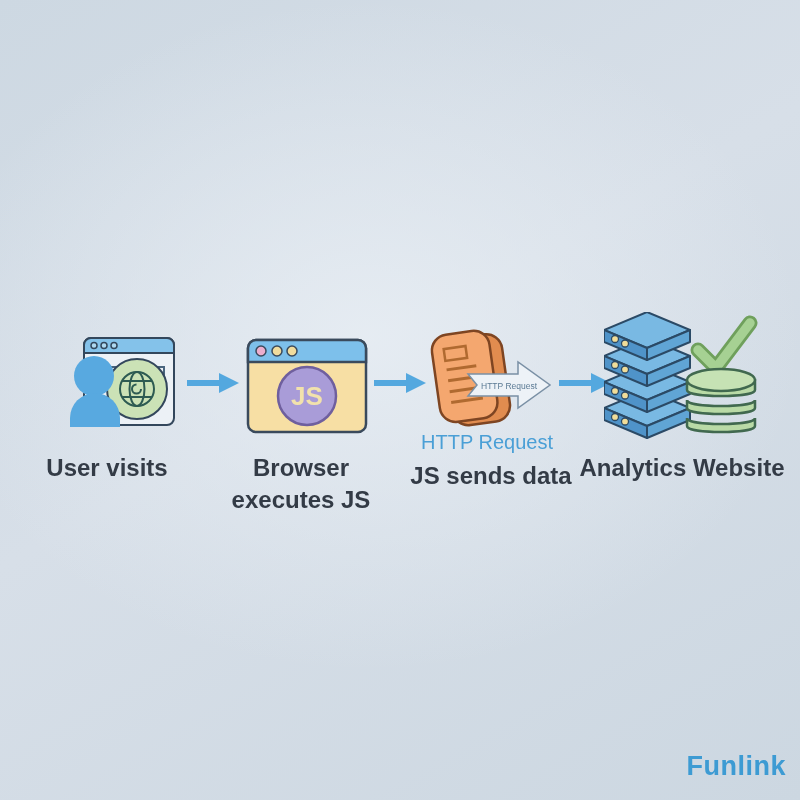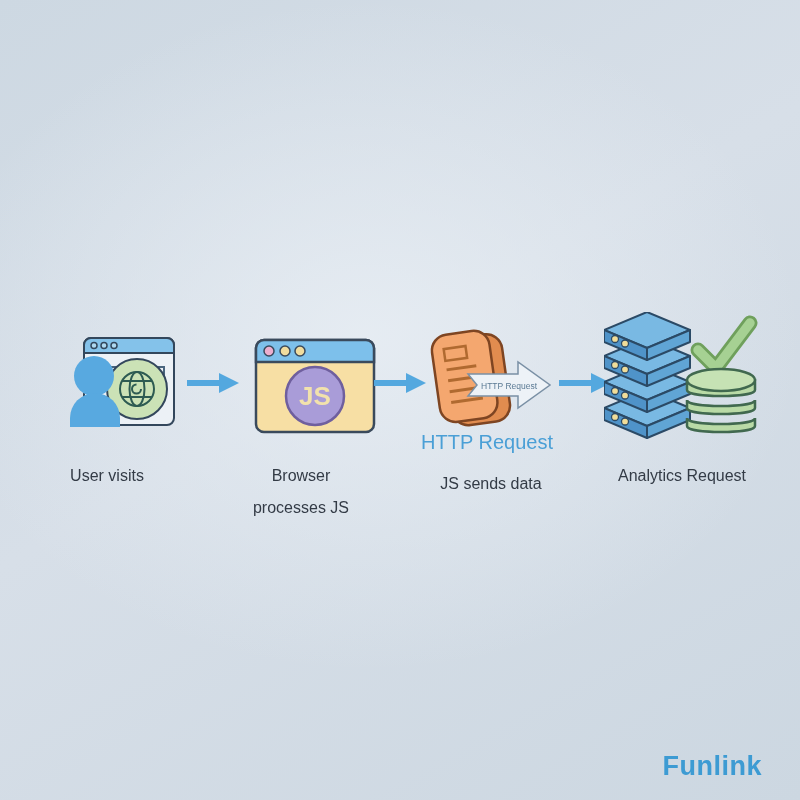--- a/index.html
+++ b/index.html
@@ -5,30 +5,30 @@
   html,body{margin:0;padding:0;}
   .canvas{
     position:relative;width:800px;height:800px;overflow:hidden;
     background:
       radial-gradient(ellipse 620px 480px at 46% 42%, rgba(232,238,244,.85) 0%, rgba(232,238,244,0) 70%),
       linear-gradient(150deg,#cdd8e2 0%, #d7dfe8 45%, #ccd7e1 100%);
     font-family:"Liberation Sans", sans-serif;
   }
   .step-label{
     position:absolute;width:210px;text-align:center;
-    color:#333b46;font-size:16px;line-height:32px;font-weight:400;margin-top:8px;
+    color:#333b46;font-size:24px;line-height:32px;font-weight:700;
   }
   .sub-label{
     position:absolute;width:210px;text-align:center;
     color:#4a9fd6;font-size:20px;line-height:26px;font-weight:400;
   }
   .icon-box{position:absolute;}
   .flow-arrow{position:absolute;width:56px;height:26px;}
   .logo{
-    position:absolute;right:38px;bottom:18px;
+    position:absolute;right:14px;bottom:18px;
     color:#3d9bd3;font-size:27px;font-weight:700;letter-spacing:.5px;
   }
 </style>
 </head>
 <body>
 
 <div class="canvas">
 
   <div class="icon-box" style="left:48px;top:330px;width:132px;height:100px;">
     <svg width="132" height="100" viewBox="0 0 132 100">
@@ -58,21 +58,21 @@
     </svg>
   </div>
 
   <div class="flow-arrow" style="left:184px;top:370px;">
     <svg width="56" height="26" viewBox="0 0 56 26">
       <line x1="3" y1="13" x2="37" y2="13" stroke="#54a8df" stroke-width="6"></line>
       <polygon points="35,3 55,13 35,23" fill="#54a8df"></polygon>
     </svg>
   </div>
 
-  <div class="icon-box" style="left:254px;top:338px;width:122px;height:96px;">
+  <div class="icon-box" style="left:246px;top:338px;width:122px;height:96px;">
     <svg width="122" height="96" viewBox="0 0 122 96">
       <rect x="2" y="2" width="118" height="92" rx="8" fill="#f7dfa4" stroke="#3a4a5c" stroke-width="2.5"></rect>
       <path d="M2 24 V10 a8 8 0 0 1 8 -8 h102 a8 8 0 0 1 8 8 v14 Z" fill="#7dc0eb" stroke="#3a4a5c" stroke-width="2.5"></path>
       <circle cx="15" cy="13" r="5" fill="#ecaece" stroke="#3a4a5c" stroke-width="1.5"></circle>
       <circle cx="31" cy="13" r="5" fill="#f0dc9e" stroke="#3a4a5c" stroke-width="1.5"></circle>
       <circle cx="46" cy="13" r="5" fill="#f0dc9e" stroke="#3a4a5c" stroke-width="1.5"></circle>
       <circle cx="61" cy="58" r="29" fill="#a99cd8" stroke="#6f5f9e" stroke-width="2.5"></circle>
       <text x="61" y="67" text-anchor="middle" font-family="Liberation Sans, sans-serif" font-size="26" font-weight="bold" fill="#f2e2ac">JS</text>
     </svg>
   </div>
@@ -154,27 +154,27 @@
       </g>
     </svg>
   </div>
 
   <div class="step-label" style="left:2px;top:452px;">
     <div>User visits</div>
   </div>
 
   <div class="step-label" style="left:196px;top:452px;">
     <div>Browser</div>
-    <div>processes JS</div>
+    <div>executes JS</div>
   </div>
 
   <div class="sub-label" style="left:382px;top:429px;">HTTP Request</div>
   <div class="step-label" style="left:386px;top:460px;">
     <div>JS sends data</div>
   </div>
 
   <div class="step-label" style="left:577px;top:452px;">
-    <div>Analytics Request</div>
+    <div>Analytics Website</div>
   </div>
 
   <div class="logo">Funlink</div>
 
 </div>
 
 </body></html>

